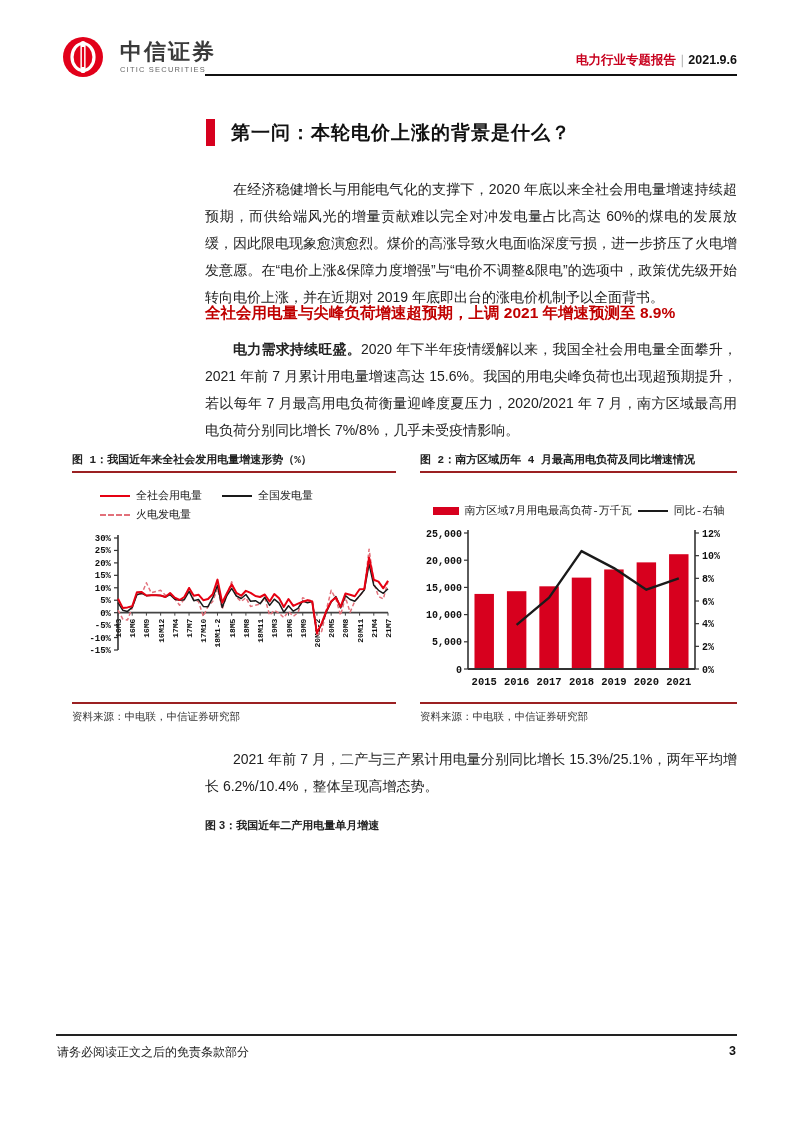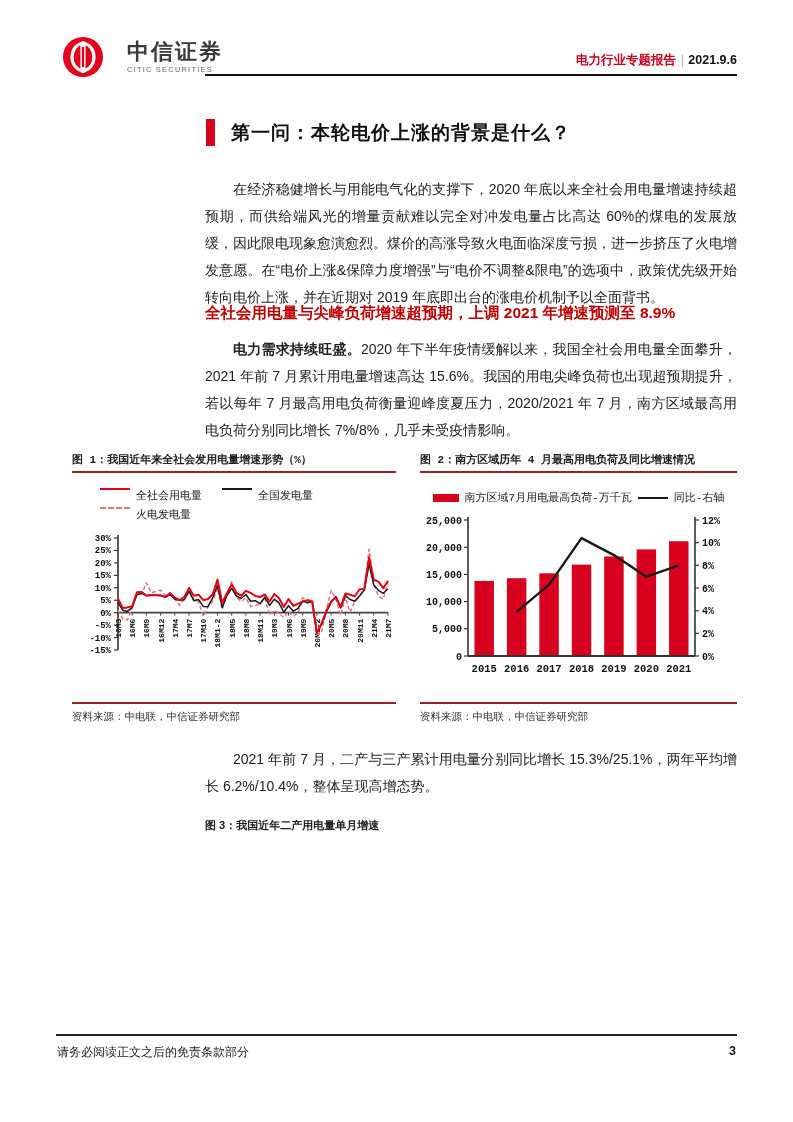--- a/index.html
+++ b/index.html
@@ -2,21 +2,21 @@
 <html><head>
 <meta charset="utf-8">
 <style>
   html,body { margin:0; padding:0; background:#ffffff; }
   .page {
     position:relative; width:793px; height:1122px; margin:0 auto;
     background:#ffffff; overflow:hidden;
     font-family:"Liberation Sans","DejaVu Sans",sans-serif; color:#222;
   }
   
-  .header-logo { position:absolute; left:62px; top:36px; display:flex; align-items:center; gap:23px; }
+  .header-logo { position:absolute; left:62px; top:36px; display:flex; align-items:center; gap:16px; }
   .logo-txt-cn { font-size:22px; font-weight:700; color:#3a3a3a; letter-spacing:2px; line-height:1; }
   .logo-txt-en { font-size:7.5px; color:#666; letter-spacing:1.2px; margin-top:2px; }
   .header-right { position:absolute; right:56px; top:52px; display:flex; align-items:baseline; font-size:12.5px; }
   .report-type { color:#c8001e; font-weight:700; }
   .header-divider { color:#999; font-weight:400; }
   .report-date { color:#111; font-weight:700; }
   .header-rule { position:absolute; left:205px; right:56px; top:74px; height:2px; background:#111; }
   
   .section-title { position:absolute; left:206px; top:119px; display:flex; align-items:center; gap:16px; }
   .title-bar { width:9px; height:27px; background:#d7001e; }
@@ -28,25 +28,25 @@
   .p2 { position:absolute; left:205px; width:532px; top:336px; }
   .p3 { position:absolute; left:205px; width:532px; top:746px; }
   
   .figs { position:absolute; left:72px; top:452px; width:665px; display:flex; gap:24px; }
   .figure { display:flex; flex-direction:column; height:272px;font-family:Liberation Mono, monospace; }
   .figure.f1 { width:324px; }
   .figure.f2 { width:317px; }
   .fig-caption { font-size:11px; font-weight:700; color:#222; padding-bottom:4px; border-bottom:2px solid #9b2022; }
   .fig1-legend { margin-top:13px; padding-left:28px; font-size:11px; color:#222; }
   .legend-row { display:flex; align-items:center; gap:6px; height:19px; }
-  .legend-item { display:flex; gap:6px; margin-right:14px; }
+  .legend-item { display:flex; align-items:center; gap:6px; margin-right:14px; }
   .sw-line { width:30px; height:0; border-top:2px solid #000; }
   .sw-dash { width:30px; height:0; border-top:2px dashed #000; }
   .sw-rect { width:26px; height:8px; background:#d7001e; }
-  .fig2-legend { margin-top:17px; display:flex; justify-content:center; align-items:center; gap:6px; font-size:11px; color:#222; }
+  .fig2-legend { margin-top:30px; display:flex; justify-content:center; align-items:center; gap:6px; font-size:11px; color:#222; }
   .fig1 svg { margin-top:4px; display:block; }
   .fig2 svg { margin-top:7px; display:block; }
   .fig-source { margin-top:auto; border-top:2px solid #9b2022; padding-top:6px; font-size:10.5px; color:#333; }
   .fig3-caption { position:absolute; left:205px; top:818px; font-size:11px; font-weight:700; color:#222; }
   
   .footer-rule { position:absolute; left:56px; right:56px; top:1034px; height:2px; background:#222; }
   .footer-text { position:absolute; left:57px; top:1044px; font-size:12px; color:#222; }
   .footer-page { position:absolute; right:57px; top:1044px; font-size:12.5px; font-weight:700; color:#111; }
 </style>
 </head>

